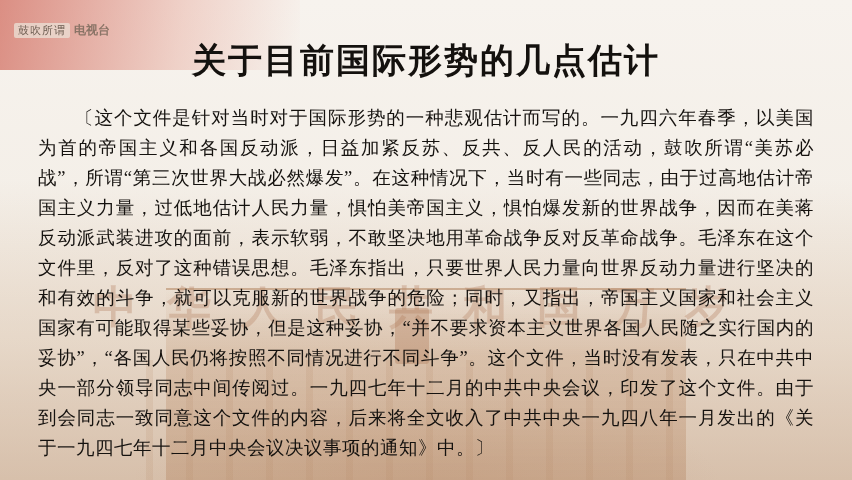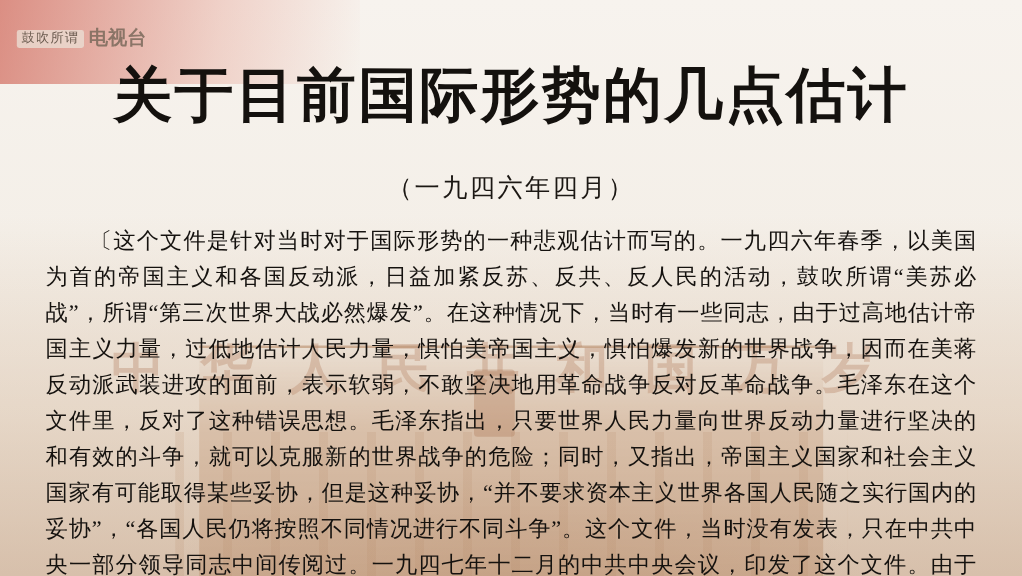--- a/index.html
+++ b/index.html
@@ -111,36 +111,36 @@
     color: #6a5a4e;
     font-size: 11px;
     letter-spacing: 1px;
     padding: 2px 4px;
     border-radius: 2px;
     line-height: 1;
     font-family: "Liberation Sans", sans-serif;
   }
   .channel-logo .cctv-name {
     color: #7b6a5c;
-    font-size: 16px;
+    font-size: 12px;
     font-weight: bold;
     opacity: 0.85;
     font-family: "Liberation Serif", serif;
   }
 
   
   .content {
     position: relative;
     z-index: 3;
     padding: 0 34px;
   }
 
   .doc-title {
     text-align: center;
-    font-size: 49px;
+    font-size: 34px;
     font-weight: bold;
     color: #14110e;
     letter-spacing: 2px;
     padding-top: 18px;
     line-height: 1.2;
     font-family: "Liberation Serif", "DejaVu Serif", serif;
   }
 
   .doc-subtitle {
     text-align: center;
@@ -175,17 +175,16 @@
   <div class="bg-building"></div>
   <div class="bg-columns"></div>
 
   <div class="channel-logo">
     <span class="cctv-box">鼓吹所谓</span>
     <span class="cctv-name">电视台</span>
   </div>
 
   <div class="content">
     <h1 class="doc-title">关于目前国际形势的几点估计</h1>
-    <div class="doc-subtitle">（一九四六年四月）</div>
     <p class="doc-body">〔这个文件是针对当时对于国际形势的一种悲观估计而写的。一九四六年春季，以美国为首的帝国主义和各国反动派，日益加紧反苏、反共、反人民的活动，鼓吹所谓“美苏必战”，所谓“第三次世界大战必然爆发”。在这种情况下，当时有一些同志，由于过高地估计帝国主义力量，过低地估计人民力量，惧怕美帝国主义，惧怕爆发新的世界战争，因而在美蒋反动派武装进攻的面前，表示软弱，不敢坚决地用革命战争反对反革命战争。毛泽东在这个文件里，反对了这种错误思想。毛泽东指出，只要世界人民力量向世界反动力量进行坚决的和有效的斗争，就可以克服新的世界战争的危险；同时，又指出，帝国主义国家和社会主义国家有可能取得某些妥协，但是这种妥协，“并不要求资本主义世界各国人民随之实行国内的妥协”，“各国人民仍将按照不同情况进行不同斗争”。这个文件，当时没有发表，只在中共中央一部分领导同志中间传阅过。一九四七年十二月的中共中央会议，印发了这个文件。由于到会同志一致同意这个文件的内容，后来将全文收入了中共中央一九四八年一月发出的《关于一九四七年十二月中央会议决议事项的通知》中。〕</p>
   </div>
 
 </div>
 
 </body></html>

